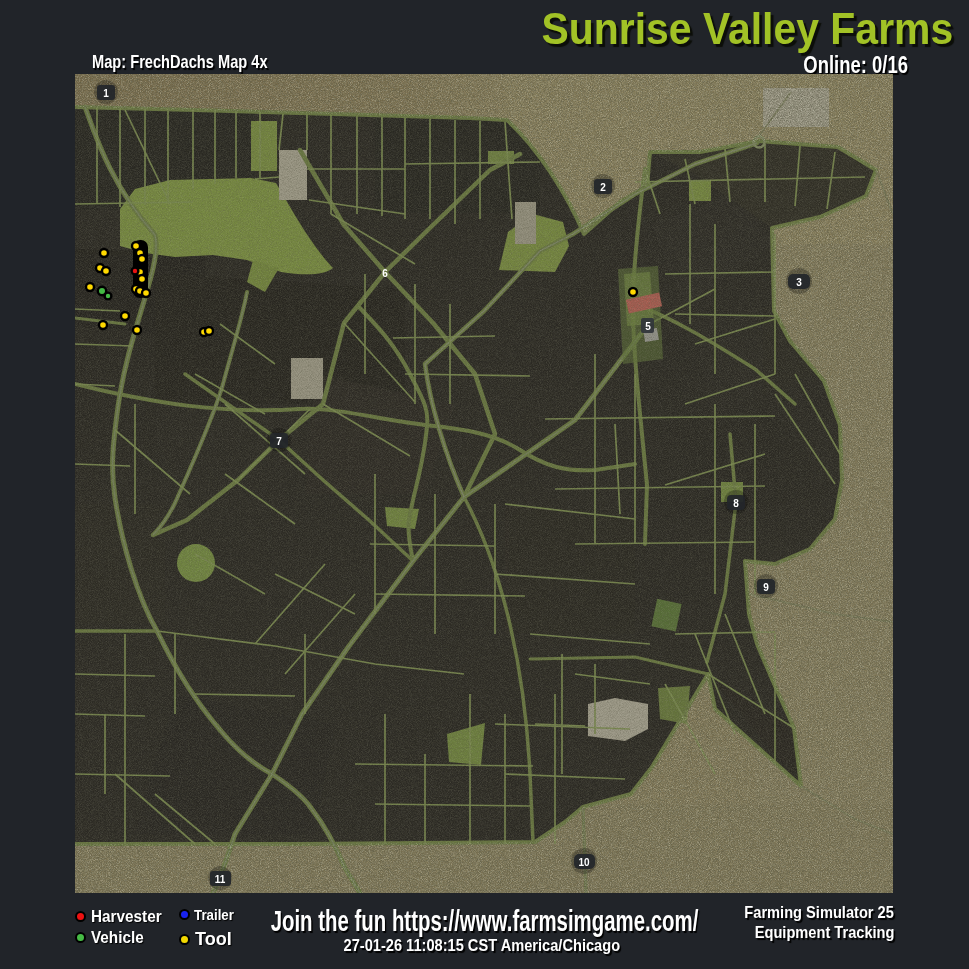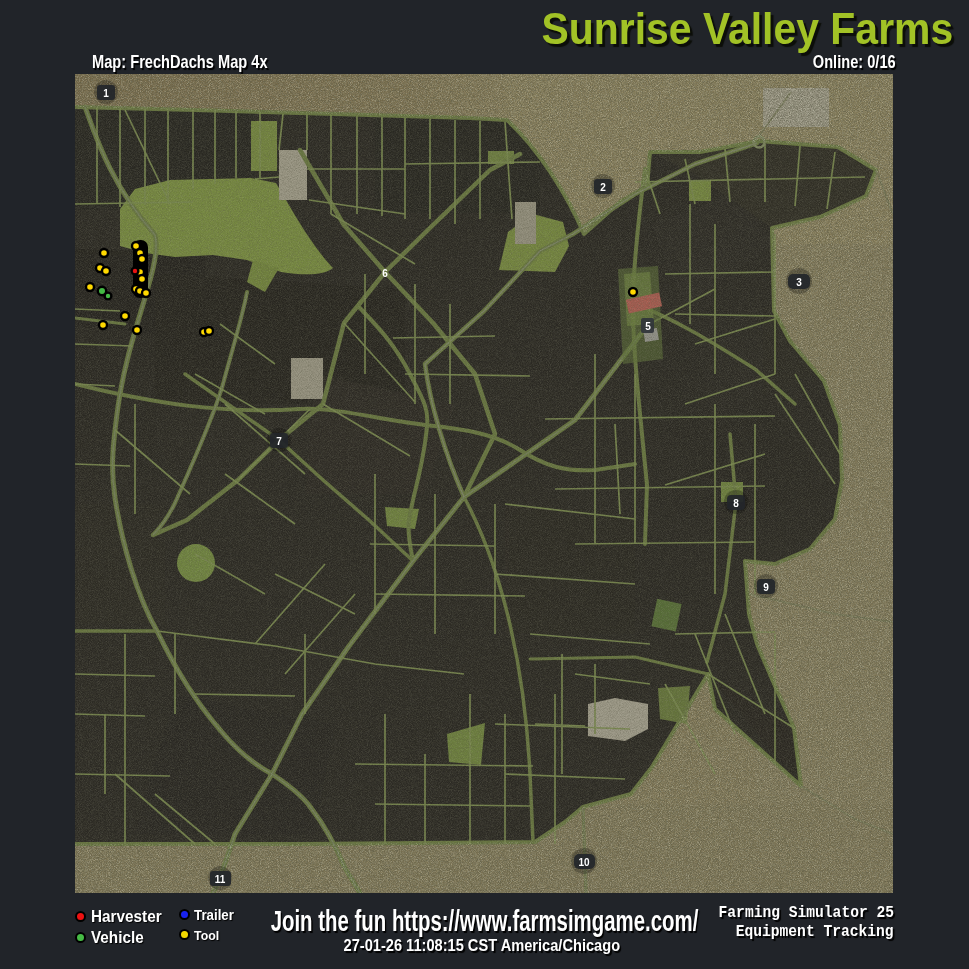--- a/index.html
+++ b/index.html
@@ -10,21 +10,21 @@
   .lx{display:inline-block;transform-origin:left center;}
   .rx{display:inline-block;transform-origin:right center;}
 </style>
 </head>
 <body>
 
 <div class="hdr" style="left:0;top:4px;width:969px;text-align:right;font-size:44px;color:#a2c226;text-shadow:3px 3px 1px #0c0e09;"><span class="cx" style="transform:scaleX(0.93);">Sunrise Valley Farms</span></div>
 
 <div class="hdr" style="left:92px;top:51px;font-size:19px;text-shadow:2px 2px 1px #000;"><span class="lx" style="transform:scaleX(0.77);">Map: FrechDachs Map 4x</span></div>
 
-<div class="hdr" style="right:73px;top:51px;font-size:19px;text-shadow:2px 2px 1px #000;"><span class="rx" style="transform:scaleX(0.77);">Online: 0/16</span></div>
+<div class="hdr" style="right:61px;top:51px;font-size:24px;text-shadow:2px 2px 1px #000;"><span class="rx" style="transform:scaleX(0.77);">Online: 0/16</span></div>
 
 <div style="position:absolute;left:75px;top:74px;width:818px;height:819px;">
 <svg width="818" height="819" viewBox="0 0 818 819" xmlns="http://www.w3.org/2000/svg">
 <defs>
 <filter id="grainL" x="0" y="0" width="100%" height="100%">
   <feTurbulence type="fractalNoise" baseFrequency="1.1" numOctaves="2" seed="7"></feTurbulence>
   <feColorMatrix type="matrix" values="0 0 0 0 0.86  0 0 0 0 0.87  0 0 0 0 0.72  1.5 1.5 1.5 0 -2.0"></feColorMatrix>
 </filter>
 <filter id="grainD" x="0" y="0" width="100%" height="100%">
   <feTurbulence type="fractalNoise" baseFrequency="1.1" numOctaves="2" seed="31"></feTurbulence>
@@ -371,19 +371,19 @@
 </g>
 </svg>
 </div>
 
 <div class="hdr" style="left:75px;top:907px;font-size:17px;text-shadow:1px 1px 1px #000;text-align:right;"><span style="display:inline-block;width:7px;height:7px;border-radius:50%;background:#ee1111;border:2px solid #000;vertical-align:0px;"></span> <span class="lx" style="transform:scaleX(0.90);">Harvester</span></div>
 
 <div class="hdr" style="left:75px;top:928px;font-size:17px;text-shadow:1px 1px 1px #000;text-align:right;"><span style="display:inline-block;width:7px;height:7px;border-radius:50%;background:#46bb45;border:2px solid #000;vertical-align:0px;"></span> <span class="lx" style="transform:scaleX(0.90);">Vehicle</span></div>
 
 <div class="hdr" style="left:179px;top:907px;font-size:14px;text-shadow:1px 1px 1px #000;"><span style="display:inline-block;width:7px;height:7px;border-radius:50%;background:#1822ee;border:2px solid #000;vertical-align:0px;"></span> <span class="lx" style="transform:scaleX(0.95);">Trailer</span></div>
 
-<div class="hdr" style="left:179px;top:928px;font-size:13px;text-shadow:1px 1px 1px #000;"><span style="display:inline-block;width:7px;height:7px;border-radius:50%;background:#f2d800;border:2px solid #000;vertical-align:0px;"></span> <span class="lx" style="transform:scaleX(0.95);">Tool</span></div>
+<div class="hdr" style="left:179px;top:928px;font-size:19px;text-shadow:1px 1px 1px #000;"><span style="display:inline-block;width:7px;height:7px;border-radius:50%;background:#f2d800;border:2px solid #000;vertical-align:0px;"></span> <span class="lx" style="transform:scaleX(0.95);">Tool</span></div>
 
 <div class="hdr" style="left:0;top:904px;width:969px;text-align:center;font-size:30px;text-shadow:2px 2px 1px #000;"><span class="cx" style="transform:scaleX(0.68);">Join the fun https://www.farmsimgame.com/</span></div>
 
 <div class="hdr" style="left:0;top:936px;width:963px;text-align:center;font-size:17px;text-shadow:2px 2px 1px #000;"><span class="cx" style="transform:scaleX(0.86);">27-01-26 11:08:15 CST America/Chicago</span></div>
 
-<div class="hdr" style="right:75px;top:903px;font-size:17px;text-shadow:2px 2px 1px #000;text-align:right;font-family:Liberation Mono, monospace;"><span class="rx" style="transform:scaleX(0.86);">Farming Simulator 25</span><br><span class="rx" style="transform:scaleX(0.86);">Equipment Tracking</span></div>
+<div class="hdr" style="right:75px;top:903px;font-size:17px;text-shadow:2px 2px 1px #000;text-align:right;"><span class="rx" style="transform:scaleX(0.86);">Farming Simulator 25</span><br><span class="rx" style="transform:scaleX(0.86);">Equipment Tracking</span></div>
 
 </body></html>

